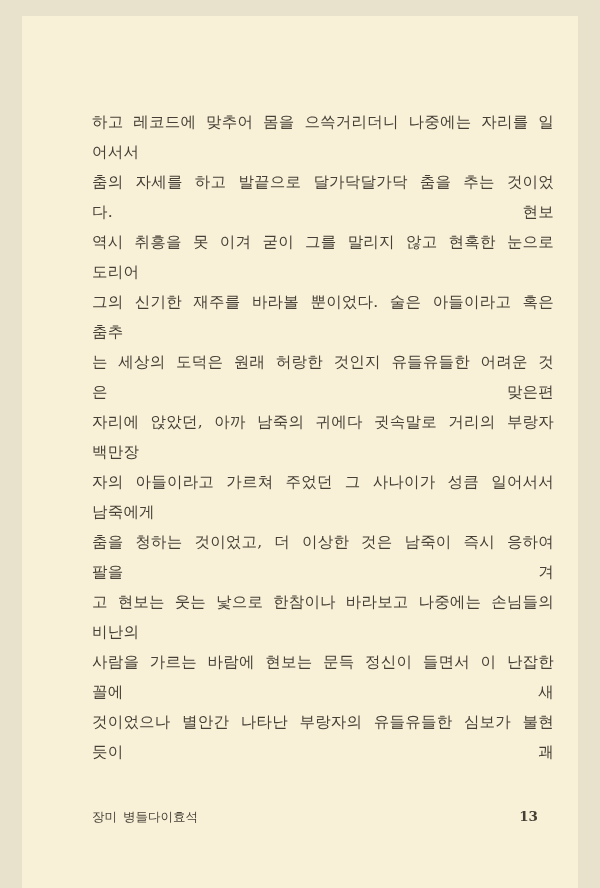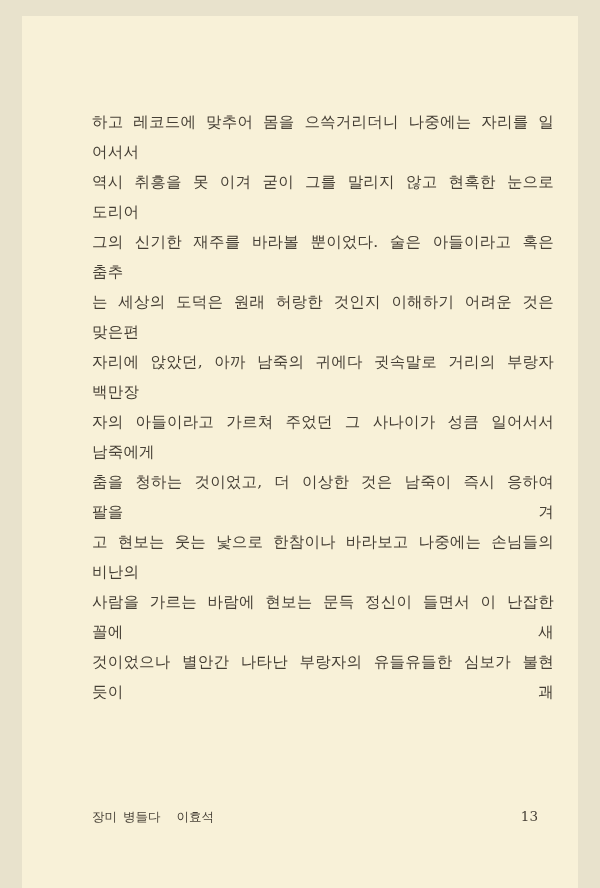--- a/index.html
+++ b/index.html
@@ -38,38 +38,40 @@
     left: 70px;
     top: 791px;
     width: 462px;
     display: flex;
     justify-content: space-between;
     align-items: baseline;
     font-size: 12.5px;
     line-height: 18px;
     word-spacing: 2px;
   }
-  .footer .left-group { display: flex; gap: 16px; }
+  .footer .left-group { display: flex; gap: 0; }
   .footer .page-num {
     font-size: 13.5px;
     padding-right: 16px;
+    font-weight: bold;
   }
 </style>
 </head>
 <body>
 
 <div class="page">
 
   <main class="content">
 
     <p class="para body">
       <span class="line">하고 레코드에 맞추어 몸을 으쓱거리더니 나중에는 자리를 일어서서</span>
+      <span class="line">춤의 자세를 하고 발끝으로 달가닥달가닥 춤을 추는 것이었다. 현보</span>
       <span class="line">역시 취흥을 못 이겨 굳이 그를 말리지 않고 현혹한 눈으로 도리어</span>
       <span class="line">그의 신기한 재주를 바라볼 뿐이었다. 술은 아들이라고 혹은 춤추</span>
-      <span class="line">는 세상의 도덕은 원래 허랑한 것인지 이해하기 어려운 것은 맞은편</span>
+      <span class="line">는 세상의 도덕은 원래 허랑한 것인지 유들유들한 어려운 것은 맞은편</span>
       <span class="line">자리에 앉았던, 아까 남죽의 귀에다 귓속말로 거리의 부랑자 백만장</span>
       <span class="line">자의 아들이라고 가르쳐 주었던 그 사나이가 성큼 일어서서 남죽에게</span>
       <span class="line">춤을 청하는 것이었고, 더 이상한 것은 남죽이 즉시 응하여 팔을 겨</span>
       <span class="line">고 현보는 웃는 낯으로 한참이나 바라보고 나중에는 손님들의 비난의</span>
       <span class="line">사람을 가르는 바람에 현보는 문득 정신이 들면서 이 난잡한 꼴에 새</span>
       <span class="line">것이었으나 별안간 나타난 부랑자의 유들유들한 심보가 불현듯이 괘</span>
 
     </p>
 
   </main>

